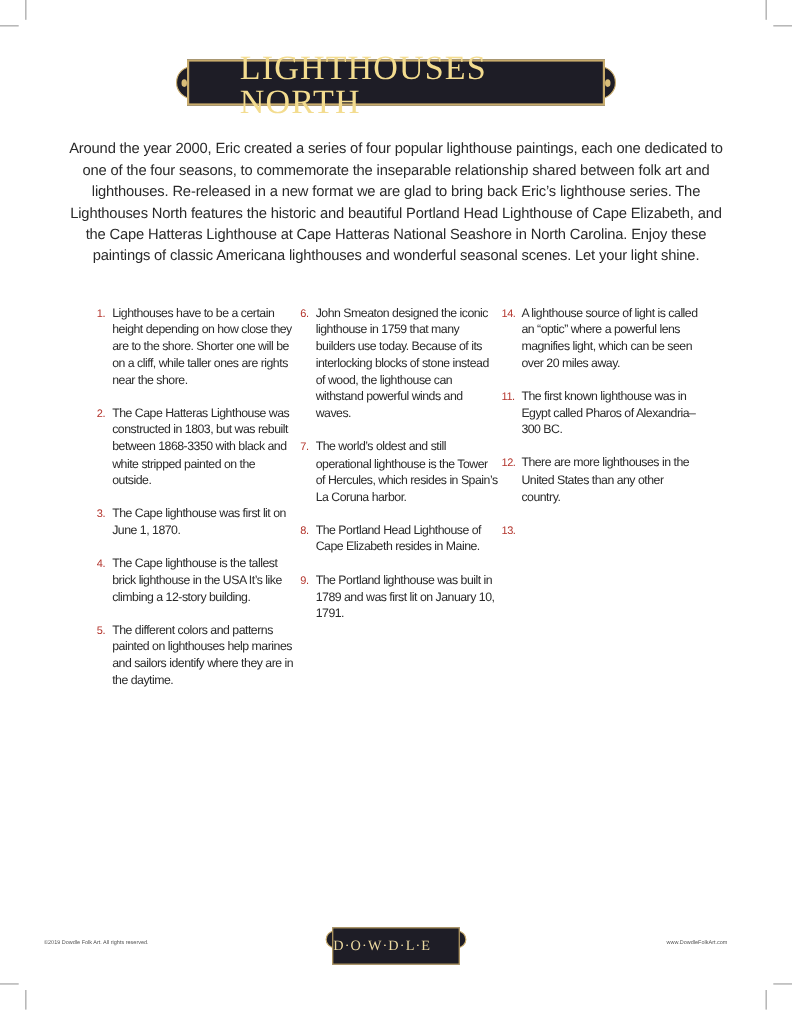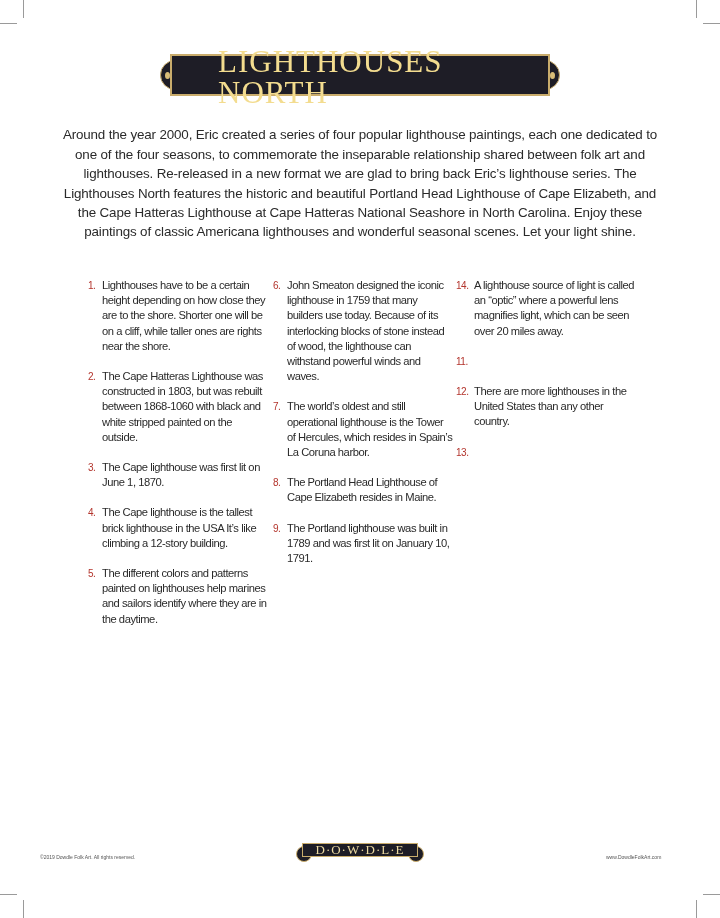--- a/index.html
+++ b/index.html
@@ -46,22 +46,22 @@
     .fact-num { color: #b3342c; width: 14px; flex: 0 0 14px; font-size: 10px; }
     .col.c3 .fact-num { width: 18px; flex: 0 0 18px; }
     .fact-text { flex: 1; }
 
     .footer-left { position: absolute; left: 40px; top: 854px; font-size: 5px; color: #555; }
     .footer-right { position: absolute; left: 606px; top: 854px; font-size: 5px; color: #555; }
     .logo-wrap { position: absolute; left: 296px; top: 843px; width: 128px; height: 22px; }
     .logo-end { position: absolute; top: 3px; width: 16px; height: 16px; border-radius: 50%; background: #1e1d26; border: 1px solid #c9ac6c; box-sizing: border-box; }
     .logo-end.l { left: 0; } .logo-end.r { right: 0; }
     .logo {
-      position: absolute; left: 6px; right: 6px; top: 0; height: 14px; background: #1e1d26; border: 1px solid #c9ac6c;
-      box-sizing: border-box; display: flex; align-items: center; justify-content: center;
+      position: absolute; left: 6px; right: 6px; top: 0; height: 34px; background: #1e1d26; border: 1px solid #c9ac6c;
+      box-sizing: border-box; display: flex; align-items: center; justify-content: flex-start;
     }
     .logo-text { font-family: "Liberation Serif", serif; font-size: 13px; color: #ecd9a0; letter-spacing: 1px; }
   </style>
 </head>
 <body>
 
 <div class="crop v" style="left:23px;top:0;"></div>
 <div class="crop h" style="left:0;top:23px;"></div>
 <div class="crop v" style="left:696px;top:0;"></div>
 <div class="crop h" style="left:703px;top:23px;"></div>
@@ -84,21 +84,21 @@
 
 <p class="intro">Around the year 2000, Eric created a series of four popular lighthouse paintings, each one dedicated to one of the four seasons, to commemorate the inseparable relationship shared between folk art and lighthouses. Re-released in a new format we are glad to bring back Eric’s lighthouse series. The Lighthouses North features the historic and beautiful Portland Head Lighthouse of Cape Elizabeth, and the Cape Hatteras Lighthouse at Cape Hatteras National Seashore in North Carolina.  Enjoy these paintings of classic Americana lighthouses and wonderful seasonal scenes. Let your light shine.</p>
 
 <div class="col c1">
   <div class="fact">
       <span class="fact-num">1.</span>
       <span class="fact-text">Lighthouses have to be a certain height depending on how close they are to the shore. Shorter one will be on a cliff, while taller ones are rights near the shore.</span>
     </div>
   <div class="fact">
       <span class="fact-num">2.</span>
-      <span class="fact-text">The Cape Hatteras Lighthouse was constructed in 1803, but was rebuilt between 1868-1060 with black and white stripped painted on the outside.</span>
+      <span class="fact-text">The Cape Hatteras Lighthouse was constructed in 1803, but was rebuilt between 1868-3350 with black and white stripped painted on the outside.</span>
     </div>
   <div class="fact">
       <span class="fact-num">3.</span>
       <span class="fact-text">The Cape lighthouse was first lit on June 1, 1870.</span>
     </div>
   <div class="fact">
       <span class="fact-num">4.</span>
       <span class="fact-text">The Cape lighthouse is the tallest brick lighthouse in the USA It’s like climbing a 12-story building.</span>
     </div>
   <div class="fact">
@@ -126,20 +126,21 @@
     </div>
 </div>
 
 <div class="col c3">
   <div class="fact">
       <span class="fact-num">14.</span>
       <span class="fact-text">A lighthouse source of light is called an “optic” where a powerful lens magnifies light, which can be seen over 20 miles away.</span>
     </div>
   <div class="fact">
       <span class="fact-num">11.</span>
+      <span class="fact-text">The first known lighthouse was in Egypt called Pharos of Alexandria–300 BC.</span>
     </div>
   <div class="fact">
       <span class="fact-num">12.</span>
       <span class="fact-text">There are more lighthouses in the United States than any other country.</span>
     </div>
   <div class="fact">
       <span class="fact-num">13.</span>
     </div>
 </div>
 

